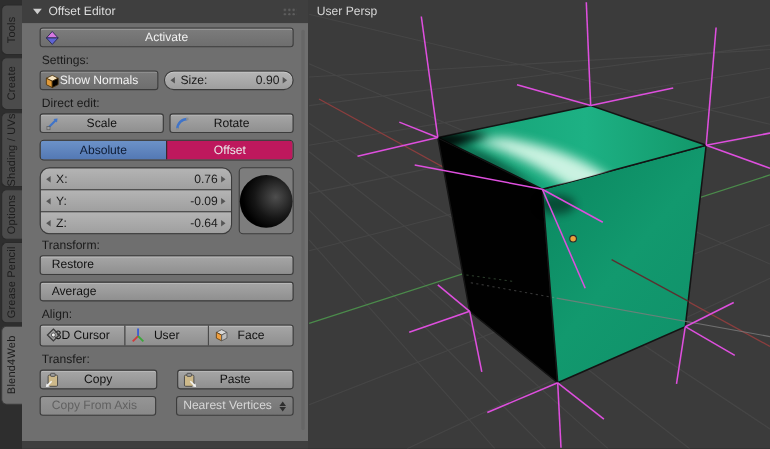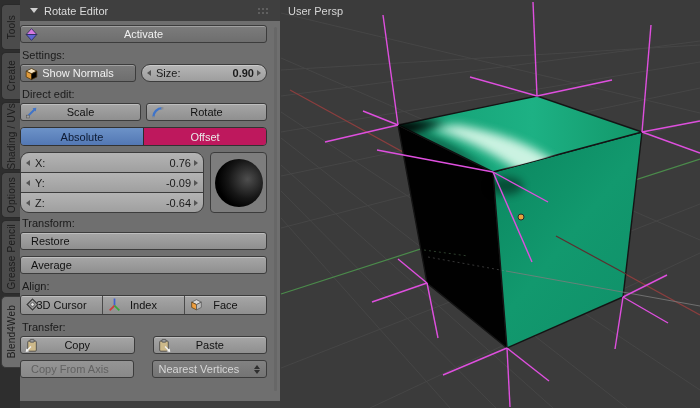--- a/index.html
+++ b/index.html
@@ -15,40 +15,40 @@
   .vtab.active{background:#6f6f6f;border-color:#3a3a3a;}
 
   
   #panel{position:absolute;left:20px;top:0;width:260px;height:408px;background:#3f3f3f;}
   #panel-header{position:relative;height:21px;color:#dcdcdc;font-size:11px;display:flex;align-items:center;}
   #panel-header .tri{margin-left:10px;margin-right:6px;width:0;height:0;
     border-left:4px solid transparent;border-right:4px solid transparent;border-top:5px solid #cfcfcf;}
   #drag-dots{position:absolute;right:10px;top:7px;width:13px;height:7px;
     background-image:radial-gradient(#5f5f5f 1px, transparent 1.2px);background-size:4px 4px;}
   #panel-body{position:absolute;left:0;top:21px;width:260px;height:380px;background:#6f6f6f;
-    box-sizing:border-box;padding:4px 13px 0 0;}
+    box-sizing:border-box;padding:4px 13px 0 16px;}
   #panel-body::after{content:"";position:absolute;right:3px;top:6px;bottom:10px;width:3px;
     background:#616161;border-radius:2px;opacity:.55;}
 
   .lbl{font-size:11px;color:#1a1a1a;margin:4px 2px 3px 2px;}
   .row{display:flex;gap:5px;margin-bottom:6px;}
   .row.tight{gap:18px;}
   .btn{position:relative;flex:1;height:18px;border:1px solid #3c3c3c;border-radius:3px;box-sizing:border-box;
     background:linear-gradient(#a6a6a6,#8f8f8f);color:#111;font-size:11px;
     display:flex;align-items:center;justify-content:center;
     box-shadow:inset 0 1px 0 rgba(255,255,255,.28);cursor:default;}
   .btn.dark{background:linear-gradient(#7c7c7c,#6e6e6e);color:#f1f1f1;}
   .btn.left{justify-content:flex-start;padding-left:10px;}
   .btn.disabled{background:linear-gradient(#959595,#898989);color:#616161;box-shadow:none;}
   .btn .ic{position:absolute;left:3px;top:1px;}
 
   .field{flex:1;height:18px;border:1px solid #3c3c3c;border-radius:9px;box-sizing:border-box;
     background:linear-gradient(#b6b6b6,#9e9e9e);display:flex;align-items:center;padding:0 5px;
     font-size:11px;color:#1a1a1a;box-shadow:inset 0 1px 0 rgba(255,255,255,.3);}
-  .field .val{margin-left:auto;margin-right:3px;font-weight:bold;}
+  .field .val{margin-left:auto;margin-right:3px;}
   .arr-l{width:0;height:0;border-top:3px solid transparent;border-bottom:3px solid transparent;
     border-right:4px solid #555;margin-right:5px;flex:none;}
   .arr-r{width:0;height:0;border-top:3px solid transparent;border-bottom:3px solid transparent;
     border-left:4px solid #555;flex:none;}
 
   .seg{display:flex;margin-bottom:6px;height:17px;border:1px solid #323232;border-radius:4px;overflow:hidden;}
   .seg .opt{flex:1;display:flex;align-items:center;justify-content:center;font-size:11px;}
   .seg .opt.sel{background:linear-gradient(#6c92c8,#5378b4);color:#0e1b33;}
   .seg .opt.unsel{background:#be185d;color:#e9e9e9;border-left:1px solid #2c2c2c;}
 
@@ -106,21 +106,21 @@
         <span>Grease Pencil</span>
       </div>
     <div class="vtab active" style="top:296px;height:72px;">
         <span>Blend4Web</span>
       </div>
   </div>
 
   <div id="panel">
     <div id="panel-header">
       <span class="tri"></span>
-      <span>Rotate Editor</span>
+      <span>Offset Editor</span>
       <span id="drag-dots"></span>
     </div>
 
     <div id="panel-body">
 
       <div class="row">
         <div class="btn dark">
           <span class="ic">
             <svg width="15" height="15" viewBox="0 0 14 14">
                 <path d="M2 7 L7 1.5 L12 7 Z" fill="#d678e0" stroke="#2c2c55" stroke-width="0.8"></path>
@@ -237,21 +237,21 @@
           <span>3D Cursor</span>
         </div>
         <div class="sbtn">
           <span class="ic">
             <svg width="15" height="15" viewBox="0 0 14 14">
                 <line x1="7" y1="8" x2="7" y2="1.5" stroke="#3f5fd0" stroke-width="1.6"></line>
                 <line x1="7" y1="8" x2="2.5" y2="12.5" stroke="#cf3b3b" stroke-width="1.6"></line>
                 <line x1="7" y1="8" x2="11.5" y2="12.5" stroke="#3aa83a" stroke-width="1.6"></line>
               </svg>
           </span>
-          <span>Index</span>
+          <span>User</span>
         </div>
         <div class="sbtn">
           <span class="ic">
             <svg width="15" height="15" viewBox="0 0 14 14">
                 <path d="M2.5 4.8 L7 2.5 L11.5 4.8 L7 7.1 Z" fill="#d9d9d9" stroke="#555" stroke-width="0.7"></path>
                 <path d="M2.5 4.8 L7 7.1 L7 12 L2.5 9.7 Z" fill="#ef9f3f" stroke="#5a3a10" stroke-width="0.7"></path>
                 <path d="M11.5 4.8 L7 7.1 L7 12 L11.5 9.7 Z" fill="#bdbdbd" stroke="#555" stroke-width="0.7"></path>
               </svg>
           </span>
           <span>Face</span>

